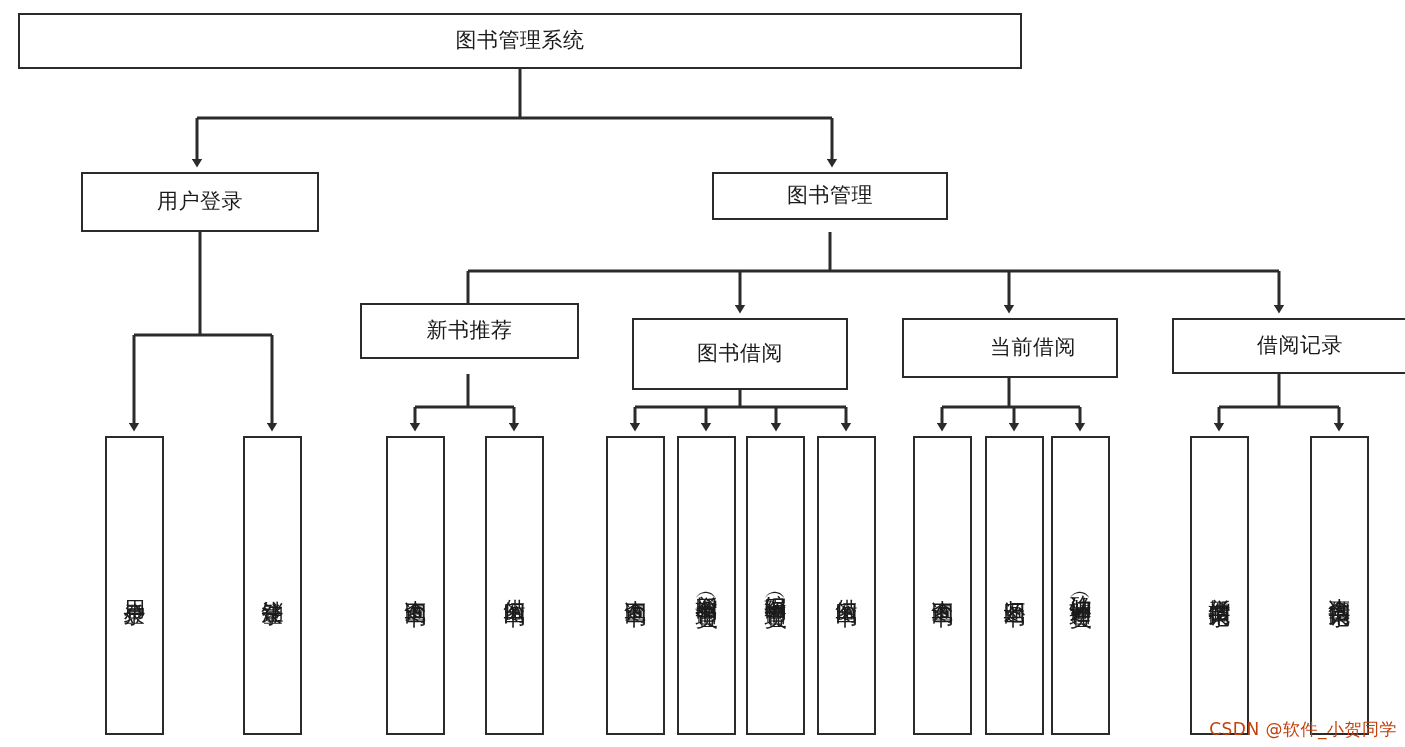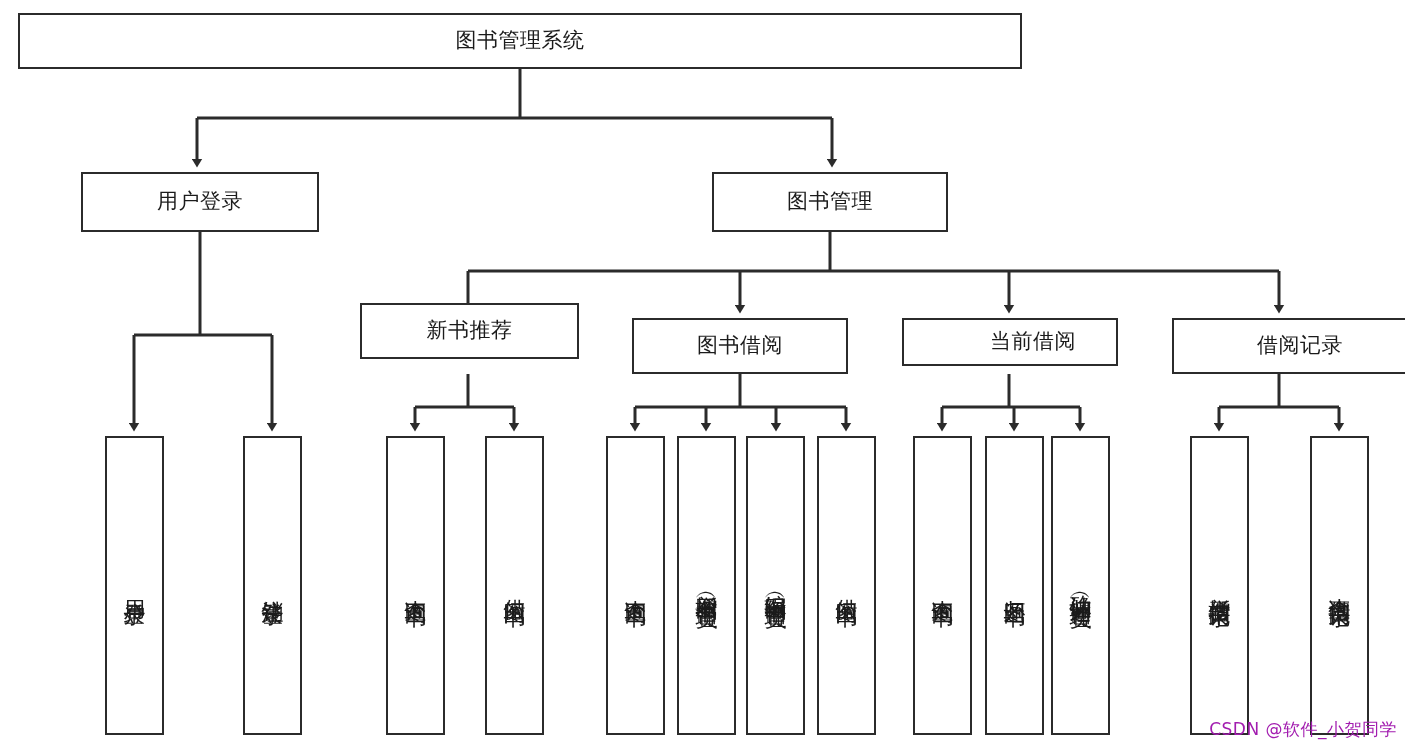--- a/index.html
+++ b/index.html
@@ -57,21 +57,21 @@
     text-orientation: upright;
     font-size: 22px;
     letter-spacing: 2px;
     line-height: 1;
   }
   .watermark {
     position: absolute;
     right: 8px;
     bottom: 6px;
     font-size: 17px;
-    color: #a21caf;
+    color: #c2410c;
     letter-spacing: 0.5px;
     white-space: nowrap;
     user-select: none;
   }
 </style>
 </head>
 <body>
 
 <div id="diagram-root">
 
@@ -126,31 +126,31 @@
     </g>
   </svg>
 
   <div class="node node-root" style="left: 18px; top: 13px; width: 1004px; height: 56px;">
     <span class="label">图书管理系统</span>
   </div>
 
   <div class="node node-l2" style="left: 81px; top: 172px; width: 238px; height: 60px;">
     <span class="label">用户登录</span>
   </div>
-  <div class="node node-l2" style="left: 712px; top: 172px; width: 236px; height: 60px;">
+  <div class="node node-l2" style="left: 712px; top: 172px; width: 236px; height: 48px;">
     <span class="label">图书管理</span>
   </div>
 
   <div class="node node-l3" style="left: 360px; top: 303px; width: 219px; height: 56px;">
     <span class="label">新书推荐</span>
   </div>
-  <div class="node node-l3" style="left: 632px; top: 318px; width: 216px; height: 56px;">
+  <div class="node node-l3" style="left: 632px; top: 318px; width: 216px; height: 72px;">
     <span class="label">图书借阅</span>
   </div>
-  <div class="node node-l3" style="left: 902px; top: 318px; width: 216px; height: 48px; padding-left: 46px;">
+  <div class="node node-l3" style="left: 902px; top: 318px; width: 216px; height: 60px; padding-left: 46px;">
     <span class="label">当前借阅</span>
   </div>
   <div class="node node-l3" style="left: 1172px; top: 318px; width: 256px; height: 56px;">
     <span class="label">借阅记录</span>
   </div>
 
   <div class="node node-leaf" style="left: 105px; top: 436px; width: 59px; height: 299px;">
     <span class="label">用户登录</span>
   </div>
   <div class="node node-leaf" style="left: 243px; top: 436px; width: 59px; height: 299px;">

